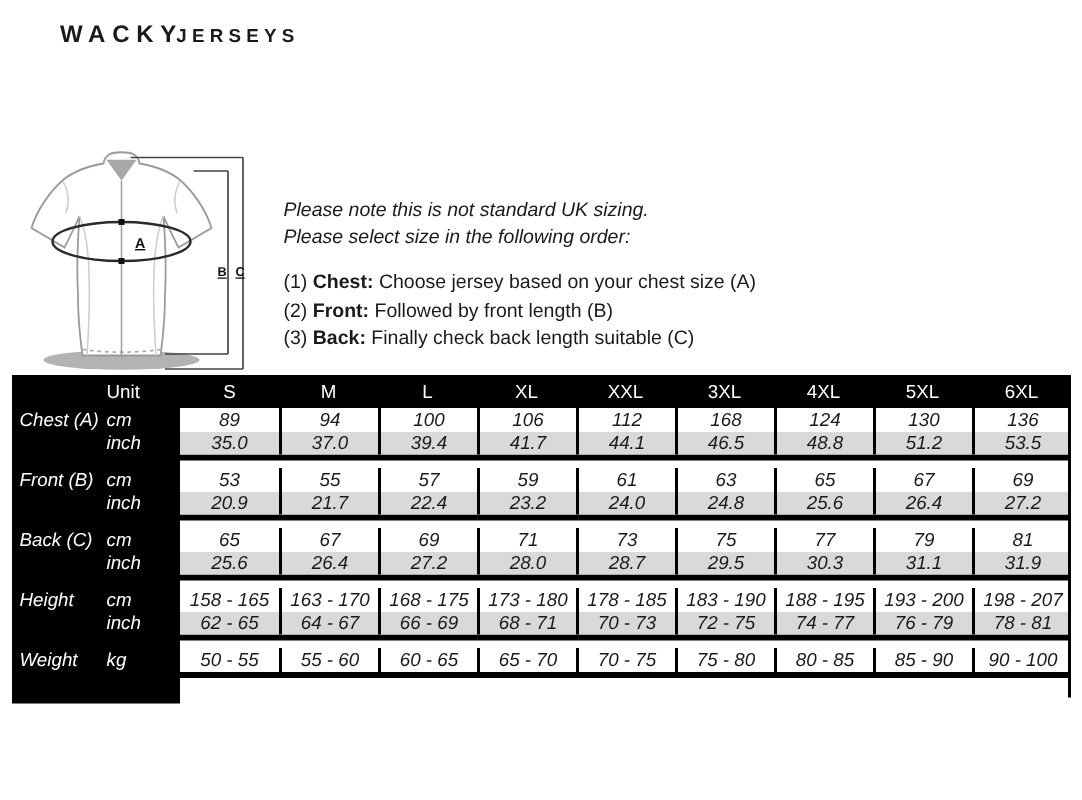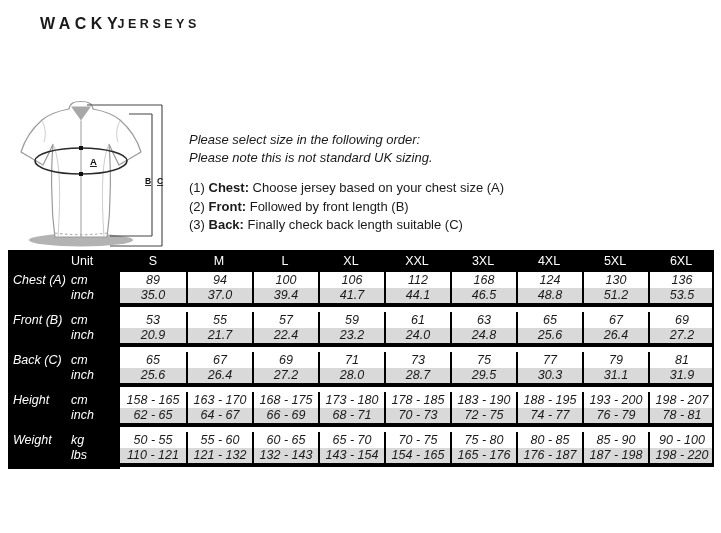--- a/index.html
+++ b/index.html
@@ -90,22 +90,22 @@
     <text x="82" y="68" font-size="9.5" font-weight="bold" fill="#111" font-family="Liberation Sans, sans-serif" text-decoration="underline">A</text>
 
     <path fill="none" stroke="#444" stroke-width="1.1" d="M121,17 L144,17 M144,17 L144,139 M102,139 L144,139"></path>
     <path fill="none" stroke="#444" stroke-width="1.1" d="M79,8 L154,8 M154,8 L154,149 M102,149 L154,149"></path>
     <text x="137" y="87" font-size="8.5" font-weight="bold" fill="#111" font-family="Liberation Sans, sans-serif" text-decoration="underline">B</text>
     <text x="149" y="87" font-size="8.5" font-weight="bold" fill="#111" font-family="Liberation Sans, sans-serif" text-decoration="underline">C</text>
   </svg>
 
   <div class="instructions">
     <div class="instr-note">
+      <div>Please note this is not standard UK sizing.</div>
       <div>Please select size in the following order:</div>
-      <div>Please note this is not standard UK sizing.</div>
     </div>
     <div class="instr-steps">
       <div><span>(1)</span> <b>Chest:</b> <span>Choose jersey based on your chest size (A)</span></div>
       <div><span>(2)</span> <b>Front:</b> <span>Followed by front length (B)</span></div>
       <div><span>(3)</span> <b>Back:</b> <span>Finally check back length suitable (C)</span></div>
     </div>
   </div>
 
   <div class="table-wrap">
     <div class="label-panel"></div>
@@ -242,31 +242,18 @@
             <div class="c-val">50 - 55</div>
             <div class="c-val">55 - 60</div>
             <div class="c-val">60 - 65</div>
             <div class="c-val">65 - 70</div>
             <div class="c-val">70 - 75</div>
             <div class="c-val">75 - 80</div>
             <div class="c-val">80 - 85</div>
             <div class="c-val">85 - 90</div>
             <div class="c-val">90 - 100</div>
           </div>
-          <div class="grow r2">
-            <div class="c-label"></div>
-            <div class="c-unit">lbs</div>
-            <div class="c-val">110 - 121</div>
-            <div class="c-val">121 - 132</div>
-            <div class="c-val">132 - 143</div>
-            <div class="c-val">143 - 154</div>
-            <div class="c-val">154 - 165</div>
-            <div class="c-val">165 - 176</div>
-            <div class="c-val">176 - 187</div>
-            <div class="c-val">187 - 198</div>
-            <div class="c-val">198 - 220</div>
-          </div>
         </div>
       </div>
     <div class="right-rule"></div>
   </div>
 
 </div>
 
 </body></html>

